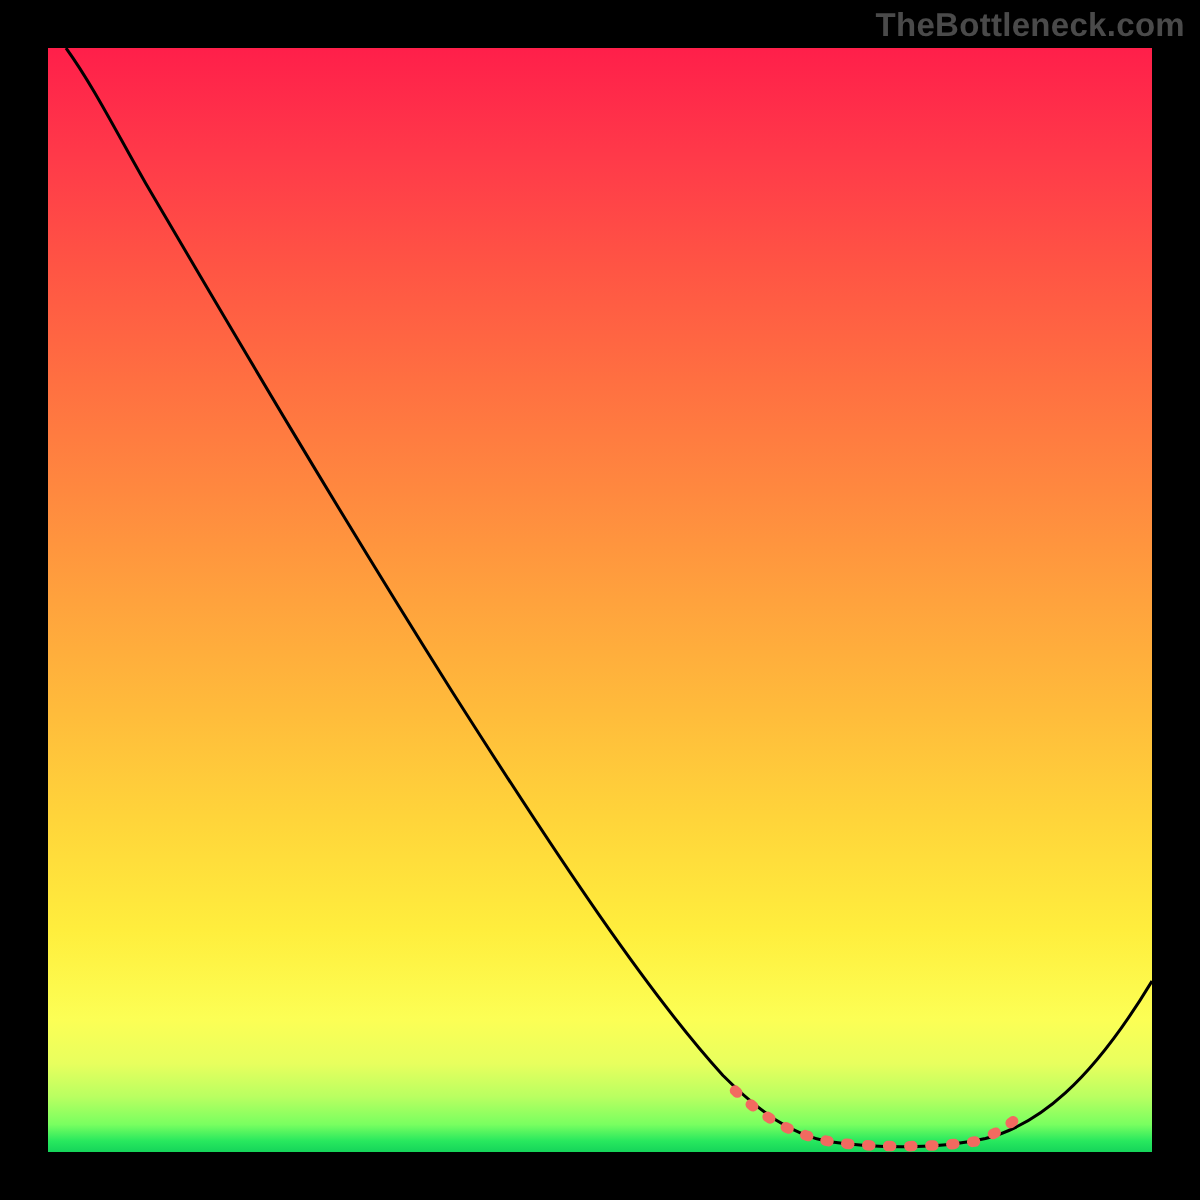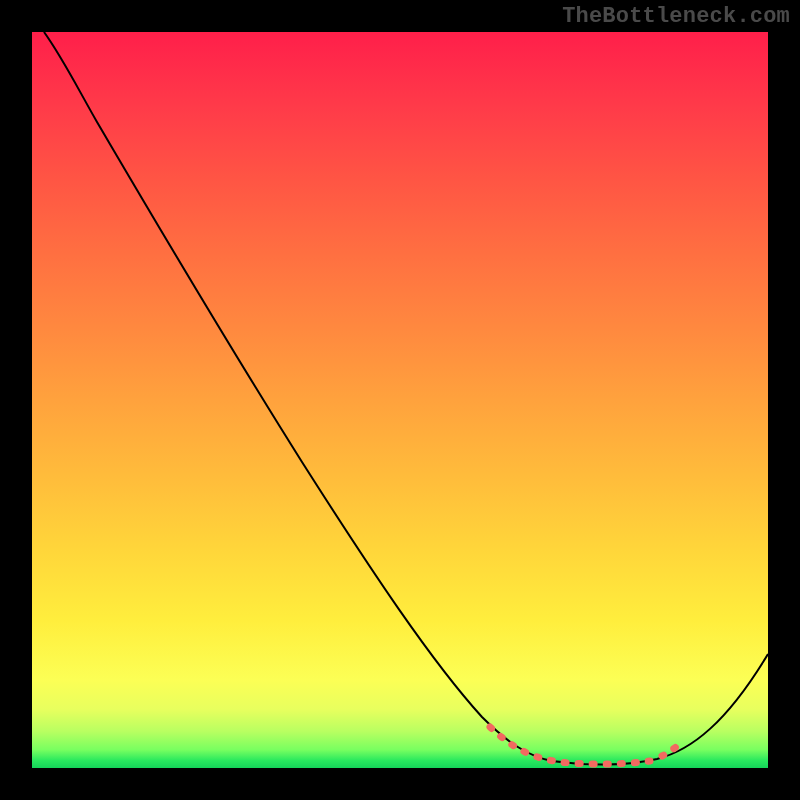--- a/index.html
+++ b/index.html
@@ -19,21 +19,20 @@
   }
   .watermark {
     position: absolute;
     top: 4px;
     right: 10px;
     color: #4a4a4a;
     font-size: 22px;
     font-weight: 600;
     letter-spacing: 0.2px;
     z-index: 30;
-    font-family: Liberation Mono, monospace;
   }
   .plot-area {
     position: absolute;
     left: 32px;
     top: 32px;
     width: 736px;
     height: 736px;
     overflow: hidden;
   }
   .gradient {

